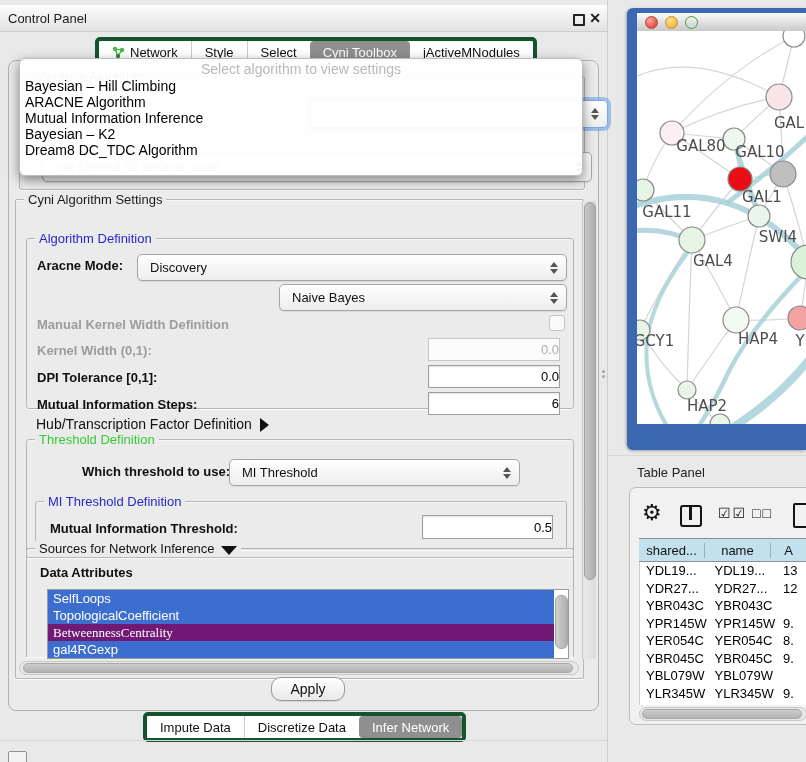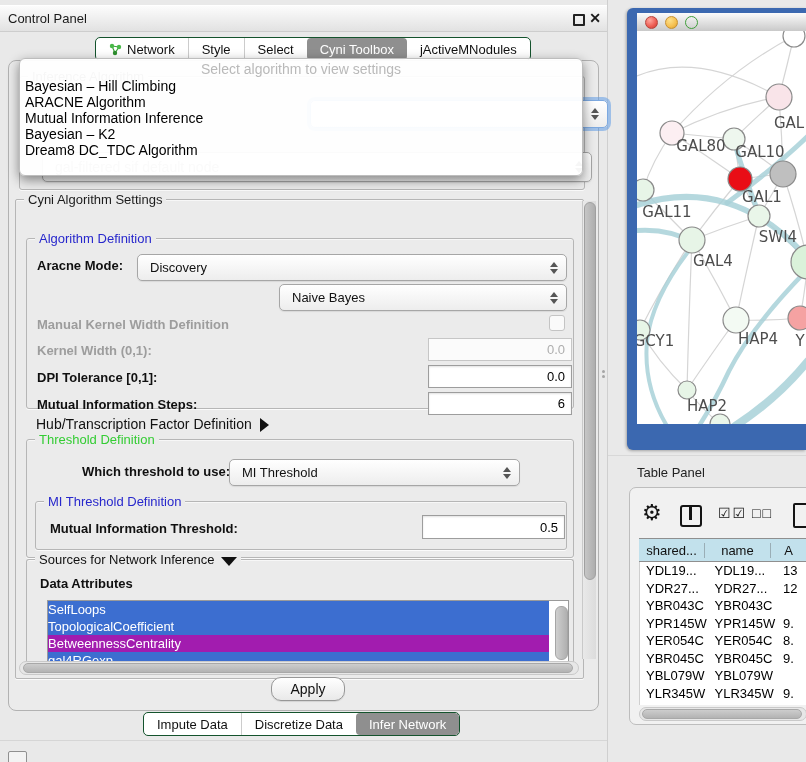--- a/index.html
+++ b/index.html
@@ -7,62 +7,62 @@
   #app{position:relative;width:806px;height:762px}
   .abs{position:absolute}
 
   
   #control-panel{position:absolute;left:0;top:0;width:607px;height:762px;background:#e9e9e9;border-right:1px solid #cfcfcf}
   .cp-titlebar{position:absolute;left:0;top:5px;width:100%;height:25px;background:linear-gradient(#fcfcfc,#e2e2e2);border-top:1px solid #fff;border-bottom:1px solid #cdcdcd}
   .cp-title{position:absolute;left:8px;top:5px;font-size:13px;color:#1a1a1a}
   .win-float{position:absolute;right:22px;top:8px;width:8px;height:8px;border:2px solid #222;border-radius:1px}
   .win-close{position:absolute;right:6px;top:4px;font-size:14px;font-weight:bold;color:#1a1a1a;line-height:16px}
 
-  .tabstrip{position:absolute;display:flex;height:22px;background:#fff;border:1px solid #14532d;border-radius:5px;overflow:hidden;font-size:13px;color:#111}
+  .tabstrip{position:absolute;display:flex;height:22px;background:#fff;border:4px solid #14532d;border-radius:5px;overflow:hidden;font-size:13px;color:#111}
   .tabstrip .tab{display:flex;align-items:center;padding:0 13px;border-left:1px solid #ccc;white-space:nowrap;cursor:default}
   .tabstrip .tab:first-child{border-left:none}
   .tabstrip .tab.sel{background:#8f8f8f;color:#fff;border-radius:4px;border-left:none}
   .tabstrip .tab.sel + .tab{border-left:none}
   #top-tabs{left:95px;top:37px}
   #bottom-tabs{left:143px;top:712px}
   .net-icon{width:13px;height:13px;margin-right:5px}
 
   .cp-main{position:absolute;left:8px;top:60px;width:589px;height:649px;background:#ebebeb;border:1px solid #b2b2b2;border-radius:8px}
 
   
   .group{position:absolute;border:1px solid #b6b6b6;border-radius:3px;box-shadow:0 1px 0 rgba(255,255,255,.8), inset 0 1px 0 rgba(255,255,255,.6)}
   .gtitle{position:absolute;top:-8px;left:8px;background:#ebebeb;padding:0 4px;font-size:13px;white-space:nowrap;line-height:15px}
 
   
   .combo{position:absolute;background:linear-gradient(#ffffff,#ededed);border:1px solid #a6a6a6;border-radius:5px;font-size:13px;color:#111;box-shadow:0 1px 1px rgba(0,0,0,.08)}
   .combo .cval{position:absolute;left:12px;top:0;bottom:0;display:flex;align-items:center;white-space:nowrap}
   .spin{position:absolute;right:7px;top:50%;margin-top:-6px;width:9px;height:12px}
   .spin:before{content:"";position:absolute;left:0;top:0;border-left:4px solid transparent;border-right:4px solid transparent;border-bottom:5px solid #555}
   .spin:after{content:"";position:absolute;left:0;top:7px;border-left:4px solid transparent;border-right:4px solid transparent;border-top:5px solid #555}
-  .tfield{position:absolute;background:#fff;border:1px solid #9d9d9d;font-size:13px;color:#000;text-align:right;padding:0 6px;display:flex;align-items:center;justify-content:flex-end;box-shadow:inset 0 1px 2px rgba(0,0,0,.12)}
+  .tfield{position:absolute;background:#fff;border:1px solid #9d9d9d;font-size:13px;color:#000;text-align:right;padding:0 0;display:flex;align-items:center;justify-content:flex-end;box-shadow:inset 0 1px 2px rgba(0,0,0,.12)}
   .tfield.dis{background:#fbfbfb;border-color:#c6c6c6;color:#aeaeae;box-shadow:none}
   .lbl{position:absolute;font-size:13px;font-weight:bold;color:#101010;white-space:nowrap}
   .lbl.dis{color:#9d9d9d}
   .chk{position:absolute;width:14px;height:14px;border:1px solid #c4c4c4;border-radius:3px;background:#fafafa}
 
   
   #algo-popup{position:absolute;left:10px;top:-3px;width:562px;height:116px;background:rgba(255,255,255,.95);border:1px solid #bdbdbd;border-radius:6px;box-shadow:0 4px 12px rgba(0,0,0,.45);z-index:40;overflow:hidden}
   #algo-popup .prompt{height:17px;padding-top:2px;text-align:center;font-size:14px;color:#b9b9b9}
   #algo-popup .pitem{height:16px;line-height:16px;padding-left:5px;font-size:14px;color:#000;white-space:nowrap}
   #algo-popup .pitem.bold{font-weight:normal}
 
   
   .vscroll{position:absolute;width:13px;background:linear-gradient(90deg,#e9e9e9,#dcdcdc);border-left:1px solid #c9c9c9}
   .vthumb{position:absolute;left:1px;width:10px;background:linear-gradient(90deg,#c6c6c6,#aeaeae);border-radius:6px;border:1px solid #a0a0a0}
   .hscroll{position:absolute;height:12px;background:#e7e7e7;border:1px solid #c9c9c9;border-radius:7px}
   .hthumb{position:absolute;top:1px;height:8px;background:linear-gradient(#cdcdcd,#b3b3b3);border-radius:5px;border:1px solid #a8a8a8}
 
   
   #attr-list{position:absolute;left:20px;top:40px;width:520px;height:68px;background:#fff;border:1px solid #9a9a9a;overflow:hidden}
-  .attr-item{height:17px;line-height:17px;font-size:13px;color:#fff;width:501px}
+  .attr-item{height:17px;line-height:17px;padding-left:5px;font-size:13px;color:#fff;width:501px}
   .attr-scroll{position:absolute;right:2px;top:3px;width:11px;height:60px}
   .attr-thumb{position:absolute;left:0;top:2px;width:11px;height:52px;background:linear-gradient(90deg,#cfcfcf,#b0b0b0);border-radius:6px;border:1px solid #a5a5a5}
 
   .btn{position:absolute;background:linear-gradient(#ffffff,#e9e9e9);border:1px solid #979797;border-radius:10px;font-size:14px;color:#111;display:flex;align-items:center;justify-content:center;box-shadow:0 1px 1px rgba(0,0,0,.1)}
 
   .tri-right{display:inline-block;width:0;height:0;border-top:7px solid transparent;border-bottom:7px solid transparent;border-left:9px solid #111;vertical-align:-3px;margin-left:8px}
   .tri-down{display:inline-block;width:0;height:0;border-left:8px solid transparent;border-right:8px solid transparent;border-top:9px solid #111;vertical-align:-2px;margin-left:6px}
 
   
   #net-window{position:absolute;left:627px;top:8px;width:179px;height:442px;background:#3b68b0;border-radius:6px 0 0 6px;box-shadow:-1px 1px 3px rgba(0,0,0,.3)}
@@ -206,28 +206,28 @@
 
           <div class="group" style="left:8px;top:61px;width:530px;height:47px">
             <span class="gtitle" style="color:#2727cc">MI Threshold Definition</span>
             <span class="lbl" style="left:14px;top:19px">Mutual Information Threshold:</span>
             <div class="tfield" style="left:386px;top:13px;width:129px;height:22px">
                 <span>0.5</span>
               </div>
           </div>
         </div>
 
-        <div class="group" style="left:10px;top:359px;width:546px;height:108px;border-bottom:none;border-bottom-left-radius:0;border-bottom-right-radius:0">
+        <div class="group" style="left:10px;top:348px;width:546px;height:108px;border-bottom:none;border-bottom-left-radius:0;border-bottom-right-radius:0">
           <span class="gtitle" style="color:#111"><span>Sources for Network Inference</span><span class="tri-down"></span></span>
           <span class="lbl" style="left:13px;top:16px">Data Attributes</span>
           <div id="attr-list">
             <div id="attr-items">
                 <div class="attr-item" style="background: rgb(60, 110, 208);">SelfLoops</div>
                 <div class="attr-item" style="background: rgb(60, 110, 208);">TopologicalCoefficient</div>
-                <div class="attr-item" style="background: #a21caf;">BetweennessCentrality</div>
+                <div class="attr-item" style="background: #701a75; font-family: Liberation Serif, serif;">BetweennessCentrality</div>
                 <div class="attr-item" style="background: rgb(60, 110, 208);">gal4RGexp</div>
               </div>
             <div class="attr-scroll">
                 <span class="attr-thumb"></span>
               </div>
           </div>
         </div>
 
         <div class="hscroll" style="left:3px;top:461px;width:558px">
           <span class="hthumb" style="left:3px;width:548px"></span>

